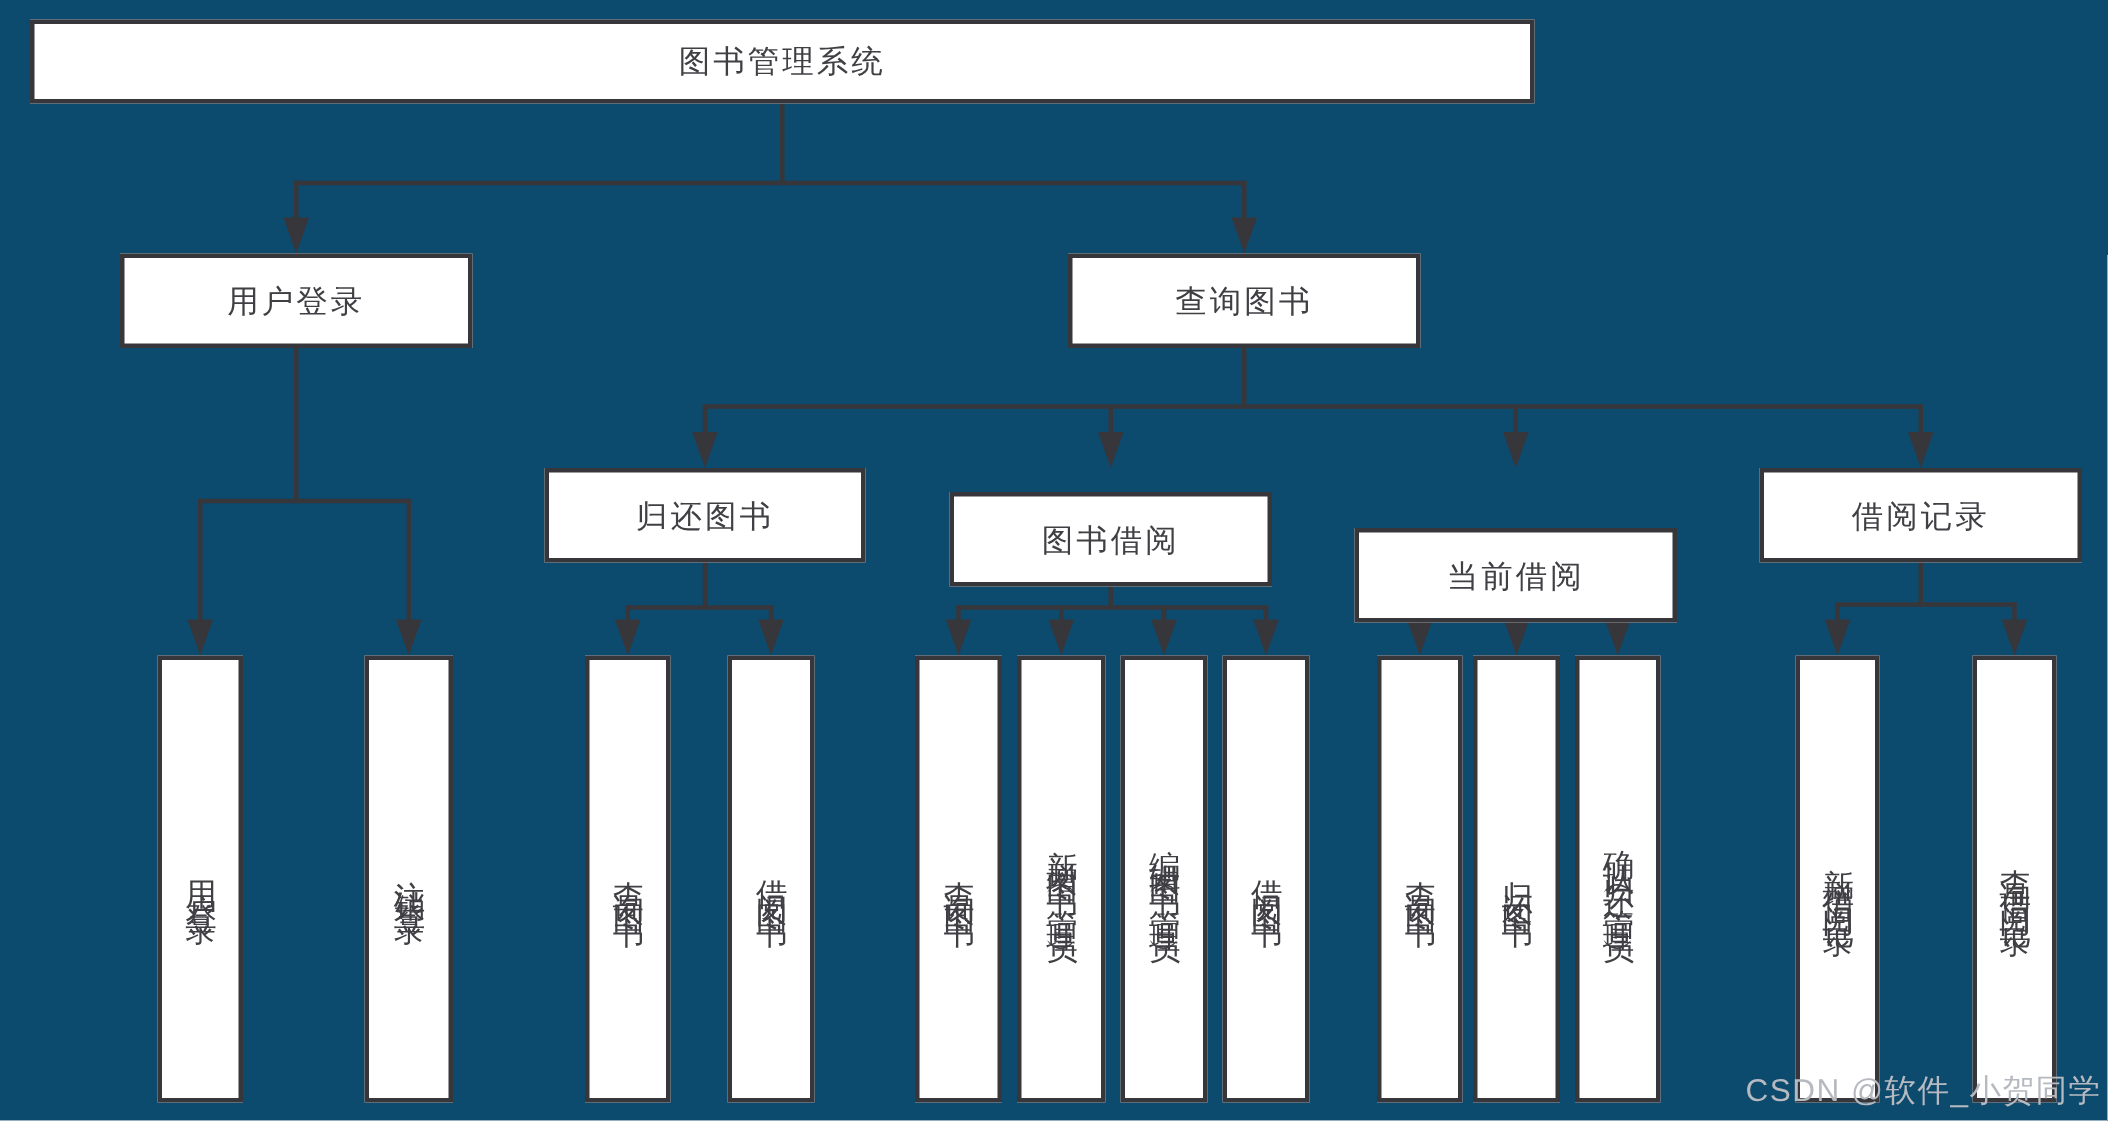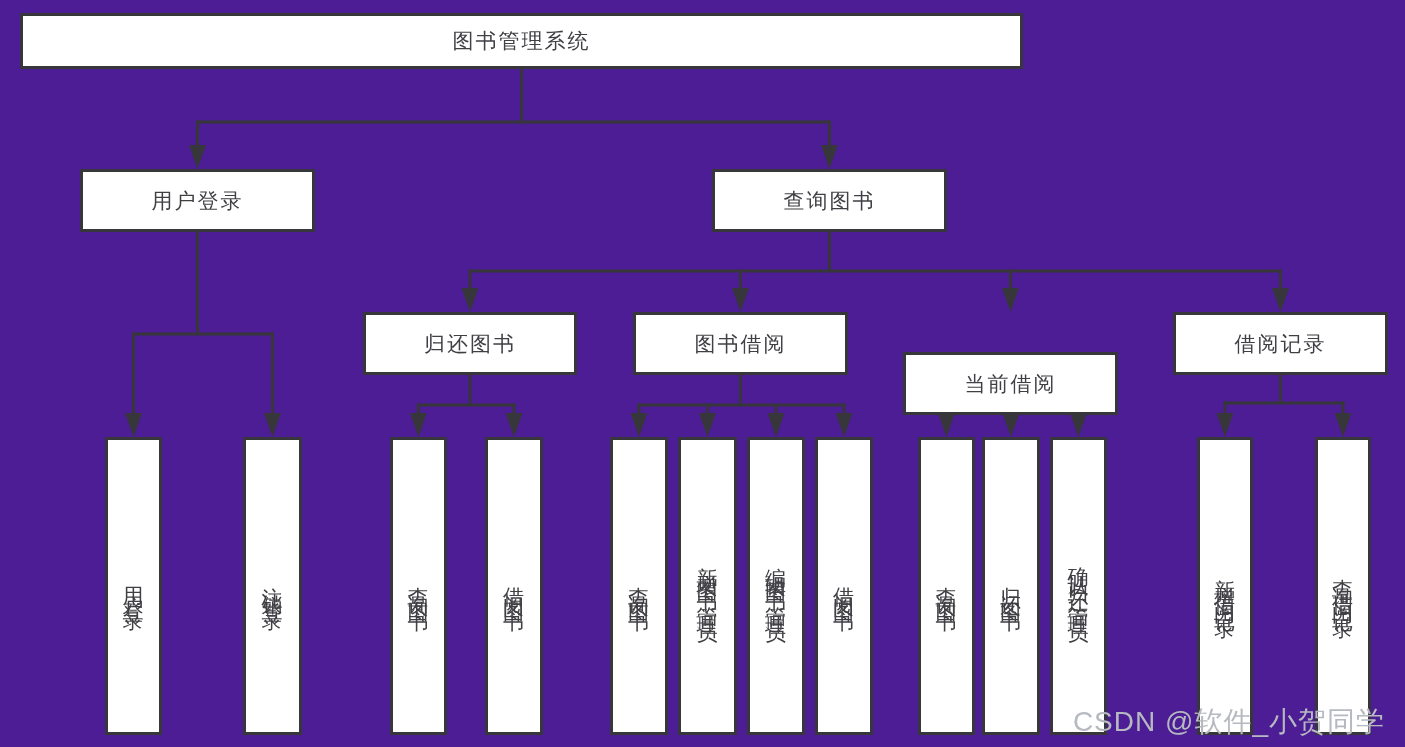--- a/index.html
+++ b/index.html
@@ -1,19 +1,19 @@
 <!DOCTYPE html>
 <html><head>
 <meta charset="utf-8">
 <style>
   html,body{margin:0;padding:0;background:#ffffff;}
   .stage{
     position:relative;
     width:1405px;height:747px;
-    background:#4c1d95;
+    background:#0c4a6e;
     font-family:"Liberation Sans","DejaVu Sans",sans-serif;
     overflow:hidden;
     text-decoration:underline;
   }
   .connectors{position:absolute;left:0;top:0;width:1405px;height:747px;}
   .node{
     position:absolute;
     box-sizing:border-box;
     background:#ffffff;
     border:3px solid #37373b;
@@ -29,23 +29,23 @@
   }
   .node.leaf span{
     writing-mode:vertical-rl;
     text-orientation:mixed;
     font-size:21px;
     letter-spacing:8px;
     line-height:1;
   }
   .watermark{
     position:absolute;
-    right:20px;
+    right:4px;
     bottom:6px;
-    font-size:28px;
+    font-size:21px;
     letter-spacing:1px;
     color:#b6bac0;
     white-space:nowrap;
   }
 </style>
 </head>
 <body>
 
 <div class="stage">
 
@@ -111,21 +111,21 @@
   <div class="node hlabel" style="left:80px;top:169px;width:235px;height:63px;">
     <span>用户登录</span>
   </div>
   <div class="node hlabel" style="left:712px;top:169px;width:235px;height:63px;">
     <span>查询图书</span>
   </div>
 
   <div class="node hlabel" style="left:363px;top:312px;width:214px;height:63px;">
     <span>归还图书</span>
   </div>
-  <div class="node hlabel" style="left:633px;top:312px;width:215px;height:63px;">
+  <div class="node hlabel" style="left:633px;top:328px;width:215px;height:63px;">
     <span>图书借阅</span>
   </div>
   <div class="node hlabel" style="left:903px;top:312px;width:215px;height:63px;margin-top:40px;">
     <span>当前借阅</span>
   </div>
   <div class="node hlabel" style="left:1173px;top:312px;width:215px;height:63px;">
     <span>借阅记录</span>
   </div>
 
   <div class="node leaf" style="left:105px;top:437px;width:57px;height:298px;">

